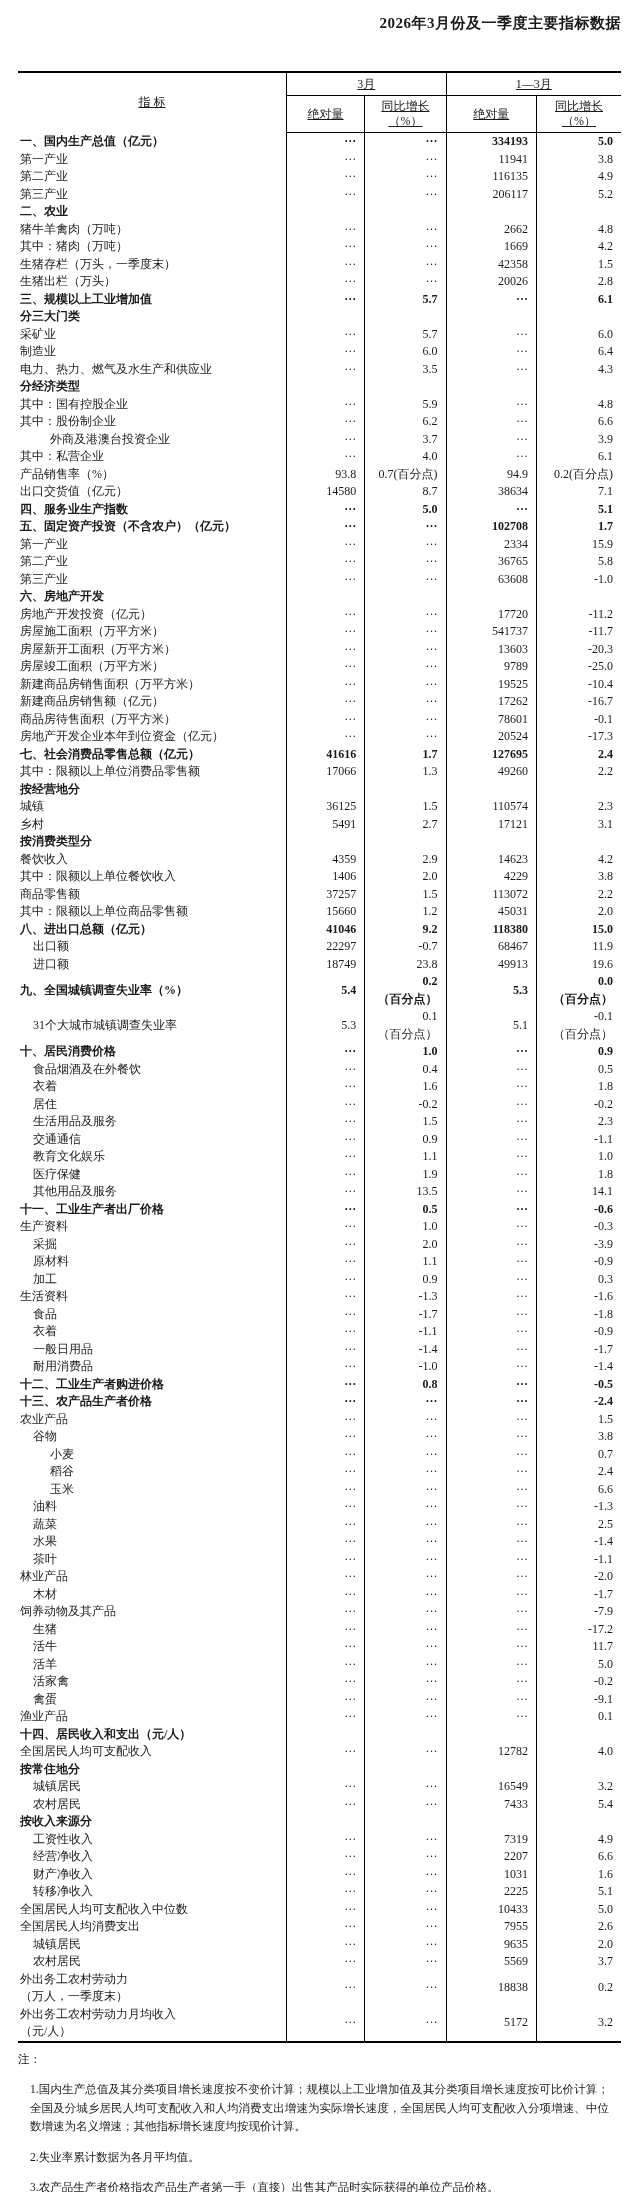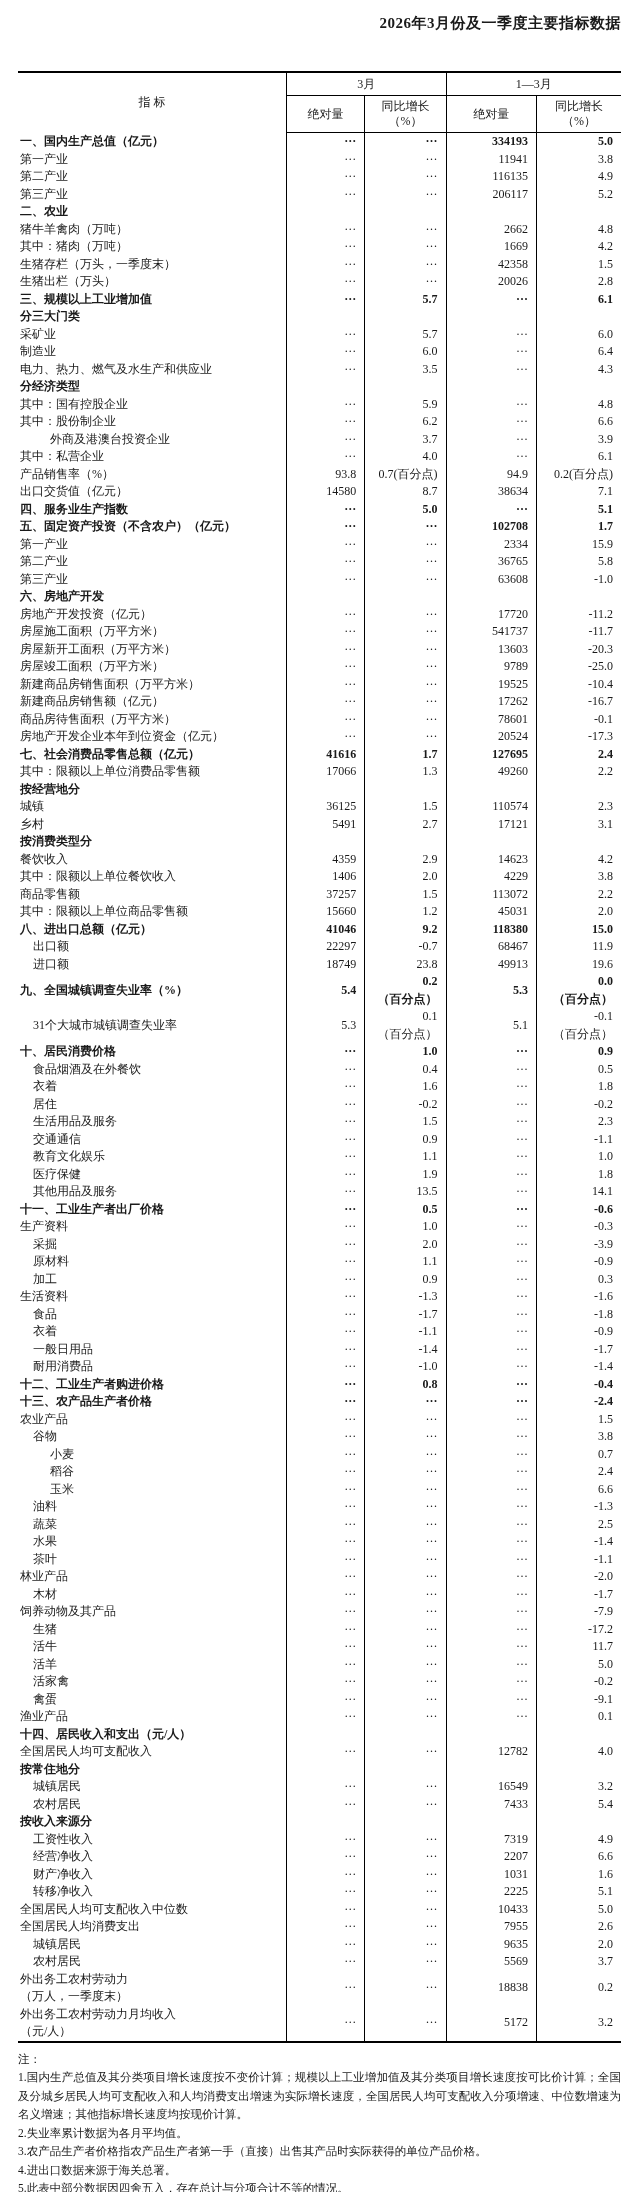--- a/index.html
+++ b/index.html
@@ -29,21 +29,21 @@
   col.c-m1{width:13%;}
   col.c-m2{width:13.5%;}
   col.c-q1{width:15%;}
   col.c-q2{width:14%;}
   th,td{
     padding:0;
     font-weight:normal;
     white-space:pre-line;
     vertical-align:middle;
   }
-  thead th{text-align:center;}
+  thead th{text-align:center;text-decoration:underline;}
   th.h-ind{
     border-right:1px solid #000;
     font-size:12px;
     text-align:center;
   }
   th.h-group{
     height:22px;
     border-bottom:1px solid #000;
     font-size:12px;
   }
@@ -70,21 +70,21 @@
   .i0{padding-left:2px;}
   .i1{padding-left:15px;}
   .i2{padding-left:32px;}
   .b{font-weight:bold;}
   .notes{
     margin:7px 18px 0 18px;
     font-size:11.5px;
     line-height:18.5px;
   }
   .notes .note-heading{margin:0;}
-  .notes p{margin:0;text-align:justify;}
+  .notes p{margin:12px;text-align:justify;}
 </style>
 </head>
 <body>
 
 <h1 class="page-title">2026年3月份及一季度主要指标数据</h1>
 
 <table class="stats">
   <colgroup>
     <col class="c-lbl">
       <col class="c-m1">
@@ -593,21 +593,21 @@
         <td class="val c0">···</td>
         <td class="val c1">-1.0</td>
         <td class="val c2">···</td>
         <td class="val c3">-1.4</td>
       </tr>
       <tr>
         <td class="lbl i0 b">十二、工业生产者购进价格</td>
         <td class="val c0 b">···</td>
         <td class="val c1 b">0.8</td>
         <td class="val c2 b">···</td>
-        <td class="val c3 b">-0.4</td>
+        <td class="val c3 b">-0.5</td>
       </tr>
       <tr>
         <td class="lbl i0 b">十三、农产品生产者价格</td>
         <td class="val c0 b">···</td>
         <td class="val c1 b">···</td>
         <td class="val c2 b">···</td>
         <td class="val c3 b">-2.4</td>
       </tr>
       <tr>
         <td class="lbl i0">农业产品</td>

